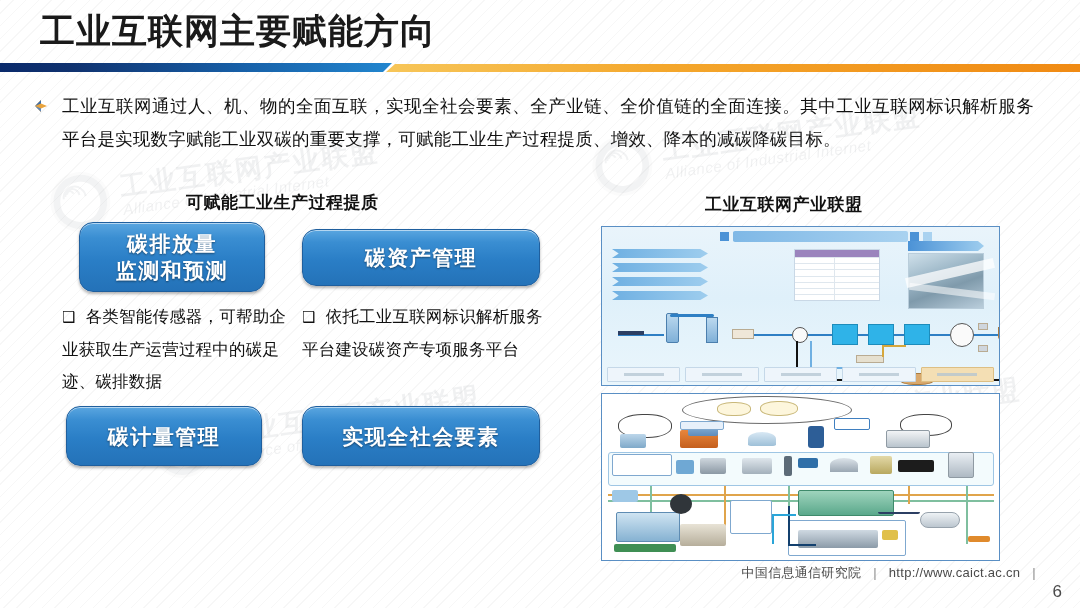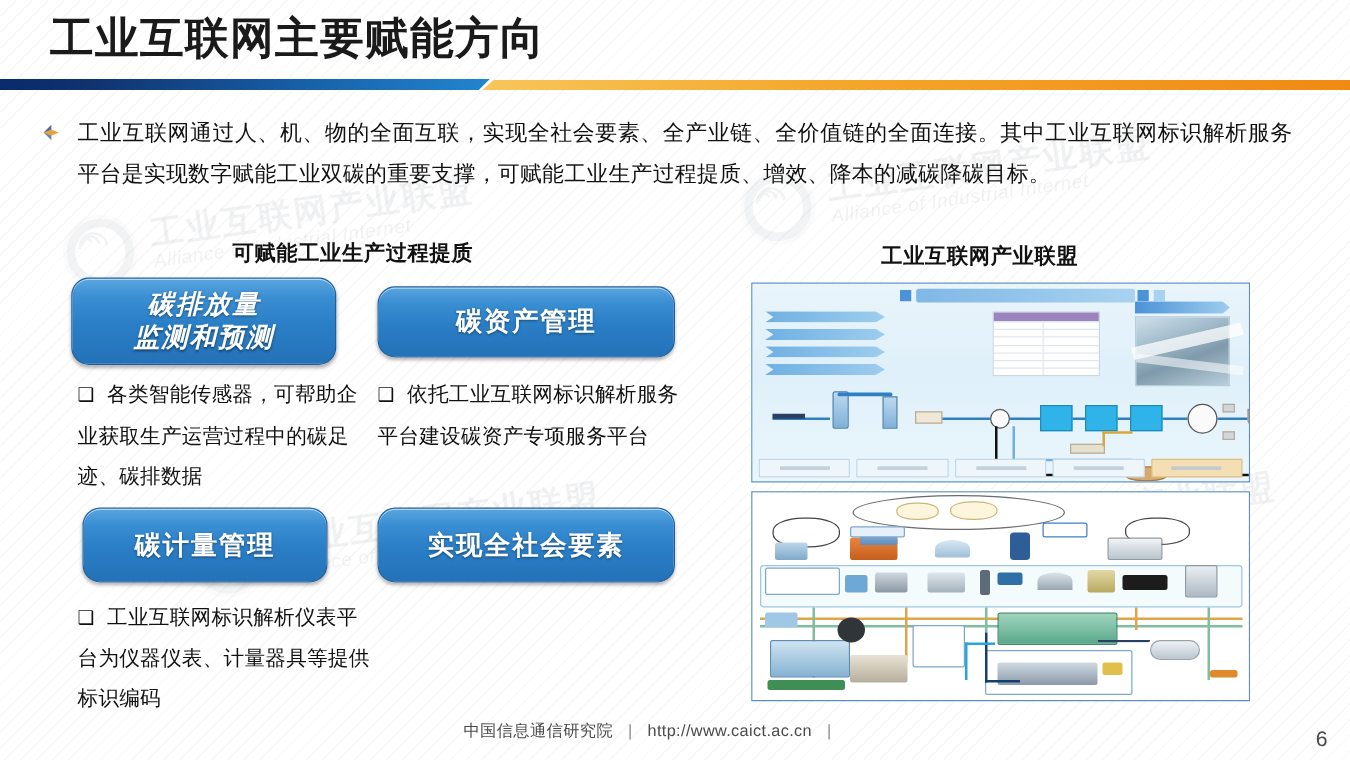--- a/index.html
+++ b/index.html
@@ -95,21 +95,21 @@
     border:1.5px solid #1f5f9e;
     box-shadow:0 2px 3px rgba(0,0,0,.30), inset 0 1px 0 rgba(255,255,255,.55);
     display:flex; align-items:center; justify-content:center;
     text-align:center;
   }
   .pill span {
     color:#ffffff; font-weight:bold; font-size:21px; line-height:27px;
     letter-spacing:1.5px;
     text-shadow:0 1px 2px rgba(0,0,0,.45);
   }
-  #pill-0 { left:57px;  top:222px; width:212px; height:70px;font-style:italic; }
+  #pill-0 { left:79px;  top:222px; width:186px; height:70px; }
   #pill-1 { left:302px; top:229px; width:238px; height:57px; }
   #pill-2 { left:66px;  top:406px; width:196px; height:60px; }
   #pill-3 { left:302px; top:406px; width:238px; height:60px; }
 
   
   .body-block {
     position:absolute; font-size:16.5px; color:#111;
     line-height:32px; letter-spacing:.2px;
   }
   .body-block .sq { font-size:15px; margin-right:10px; }
@@ -217,22 +217,22 @@
   .topo .frame {
     position:absolute; border:1.2px solid #7fa8cf; background:#fff; border-radius:2px;
   }
   .topo .dev {
     position:absolute; border-radius:2px;
   }
   .topo .ln { position:absolute; }
 
   
   .footer {
-    position:absolute; left:0; bottom:14px; width:1044px;
-    text-align:center; font-size:13px; color:#4a4a4a; letter-spacing:.3px;
+    position:absolute; left:0; bottom:26px; width:1044px;
+    text-align:right; font-size:13px; color:#4a4a4a; letter-spacing:.3px;
   }
   .footer .sep { margin:0 8px; color:#8c8c8c; }
   .pageno {
     position:absolute; right:18px; bottom:6px;
     font-size:17px; color:#4a4a4a;
   }
 </style>
 </head>
 <body>
 
@@ -326,23 +326,20 @@
   </div>
   <div class="pill" id="pill-3">
     <span>实现全社会要素</span>
   </div>
 
   <div class="body-block" id="block-1">
     <span class="sq">❑</span><span>依托工业互联网标识解析服务平台建设碳资产专项服务平台</span>
   </div>
   <div class="body-block" id="block-0">
     <span class="sq">❑</span><span>各类智能传感器，可帮助企业获取生产运营过程中的碳足迹、碳排数据</span>
-  </div>
-  <div class="body-block" id="block-2">
-    <span class="sq">❑</span><span>工业互联网标识解析仪表平台为仪器仪表、计量器具等提供标识编码</span>
   </div>
 
   <div class="panel" id="panel-scada">
     <div class="scada">
 
       <div class="scada-title-sq" style="left:118px;"></div>
       <div class="scada-title-sq" style="left:131px;background:#a9d2f0;"></div>
       <div class="scada-title"></div>
       <div class="scada-title-sq" style="left:308px;"></div>
       <div class="scada-title-sq" style="left:321px;background:#a9d2f0;"></div>

